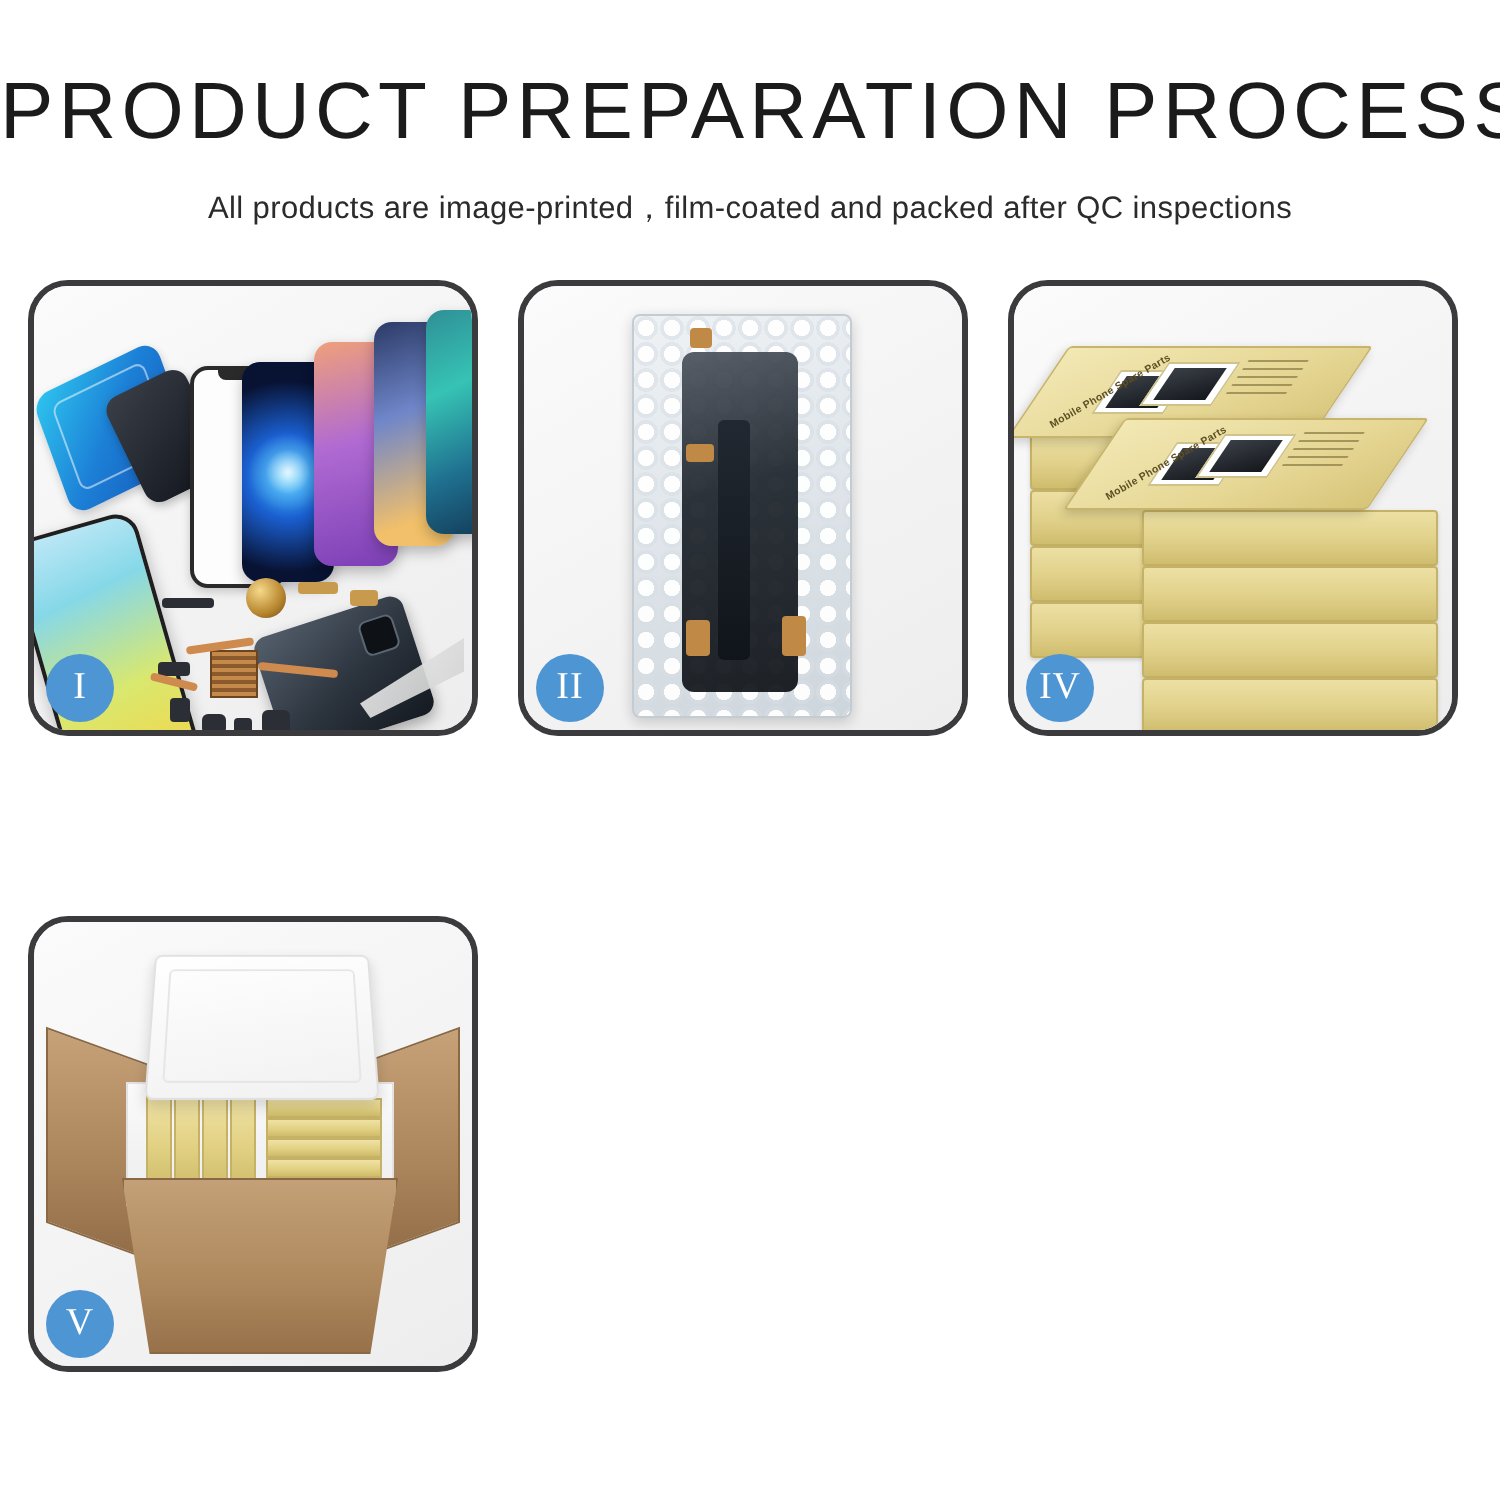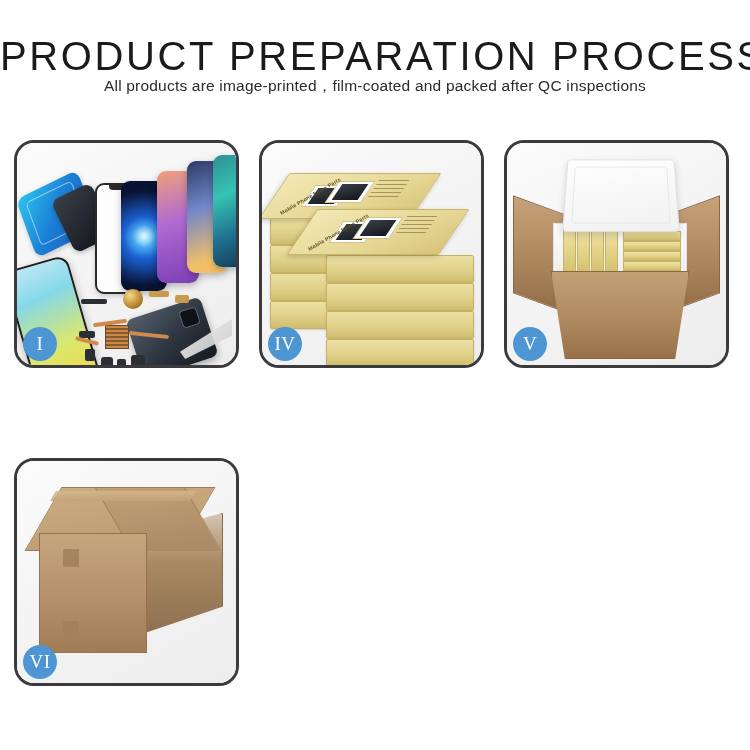--- a/index.html
+++ b/index.html
@@ -15,21 +15,21 @@
   .header{text-align:center;padding-top:36px;}
   .title{
     font-size:40px;
     letter-spacing:2.6px;
     color:#1b1b1b;
     font-weight:400;
     line-height:1;
     white-space:nowrap;
   }
   .subtitle{
-    margin-top:0;
+    margin-top:18px;
     font-size:15.5px;
     color:#2b2b2b;
     letter-spacing:.2px;
     white-space:nowrap;
   }
 
   
   .grid{
     position:absolute;
     left:14px;top:140px;
@@ -362,20 +362,33 @@
         <div class="sp sp7"></div>
         <div class="sp sp8"></div>
         <div class="flex fx1"></div>
         <div class="flex fx2"></div>
         <div class="flex fx3"></div>
         <div class="tweez"></div>
       </div>
       <div class="badge">I</div>
     </div>
 
+    <div class="panel p2">
+      <div class="stage">
+        <div class="bag">
+          <div class="part"></div>
+          <div class="strip"></div>
+          <div class="tab t1"></div>
+          <div class="tab t2"></div>
+          <div class="tab t3"></div>
+          <div class="tab t4"></div>
+        </div>
+      </div>
+      <div class="badge">II</div>
+    </div>
 
 
     <div class="panel p4">
       <div class="stage">
         <div class="stack">
           <div class="bx" style="left:0;top:58px;"></div>
           <div class="bx" style="left:0;top:86px;"></div>
           <div class="bx" style="left:0;top:114px;"></div>
           <div class="bx" style="left:0;top:142px;"></div>
           <div class="bx" style="left:56px;top:96px;"></div>
@@ -420,27 +433,15 @@
         <div class="ybox yh" style="top:98px;"></div>
         <div class="ybox yh" style="top:108px;"></div>
         <div class="ybox yh" style="top:118px;"></div>
         <div class="ybox yh" style="top:128px;"></div>
         <div class="body"></div>
         <div class="foamlid"></div>
       </div>
       <div class="badge">V</div>
     </div>
 
-    <div class="panel p6">
-      <div class="stage">
-        <div class="top"></div>
-        <div class="top2"></div>
-        <div class="tape"></div>
-        <div class="right"></div>
-        <div class="front"></div>
-        <div class="seal s1"></div>
-        <div class="seal s2"></div>
-      </div>
-      <div class="badge">VI</div>
-    </div>
 
   </div>
 </div>
 
 </body></html>

